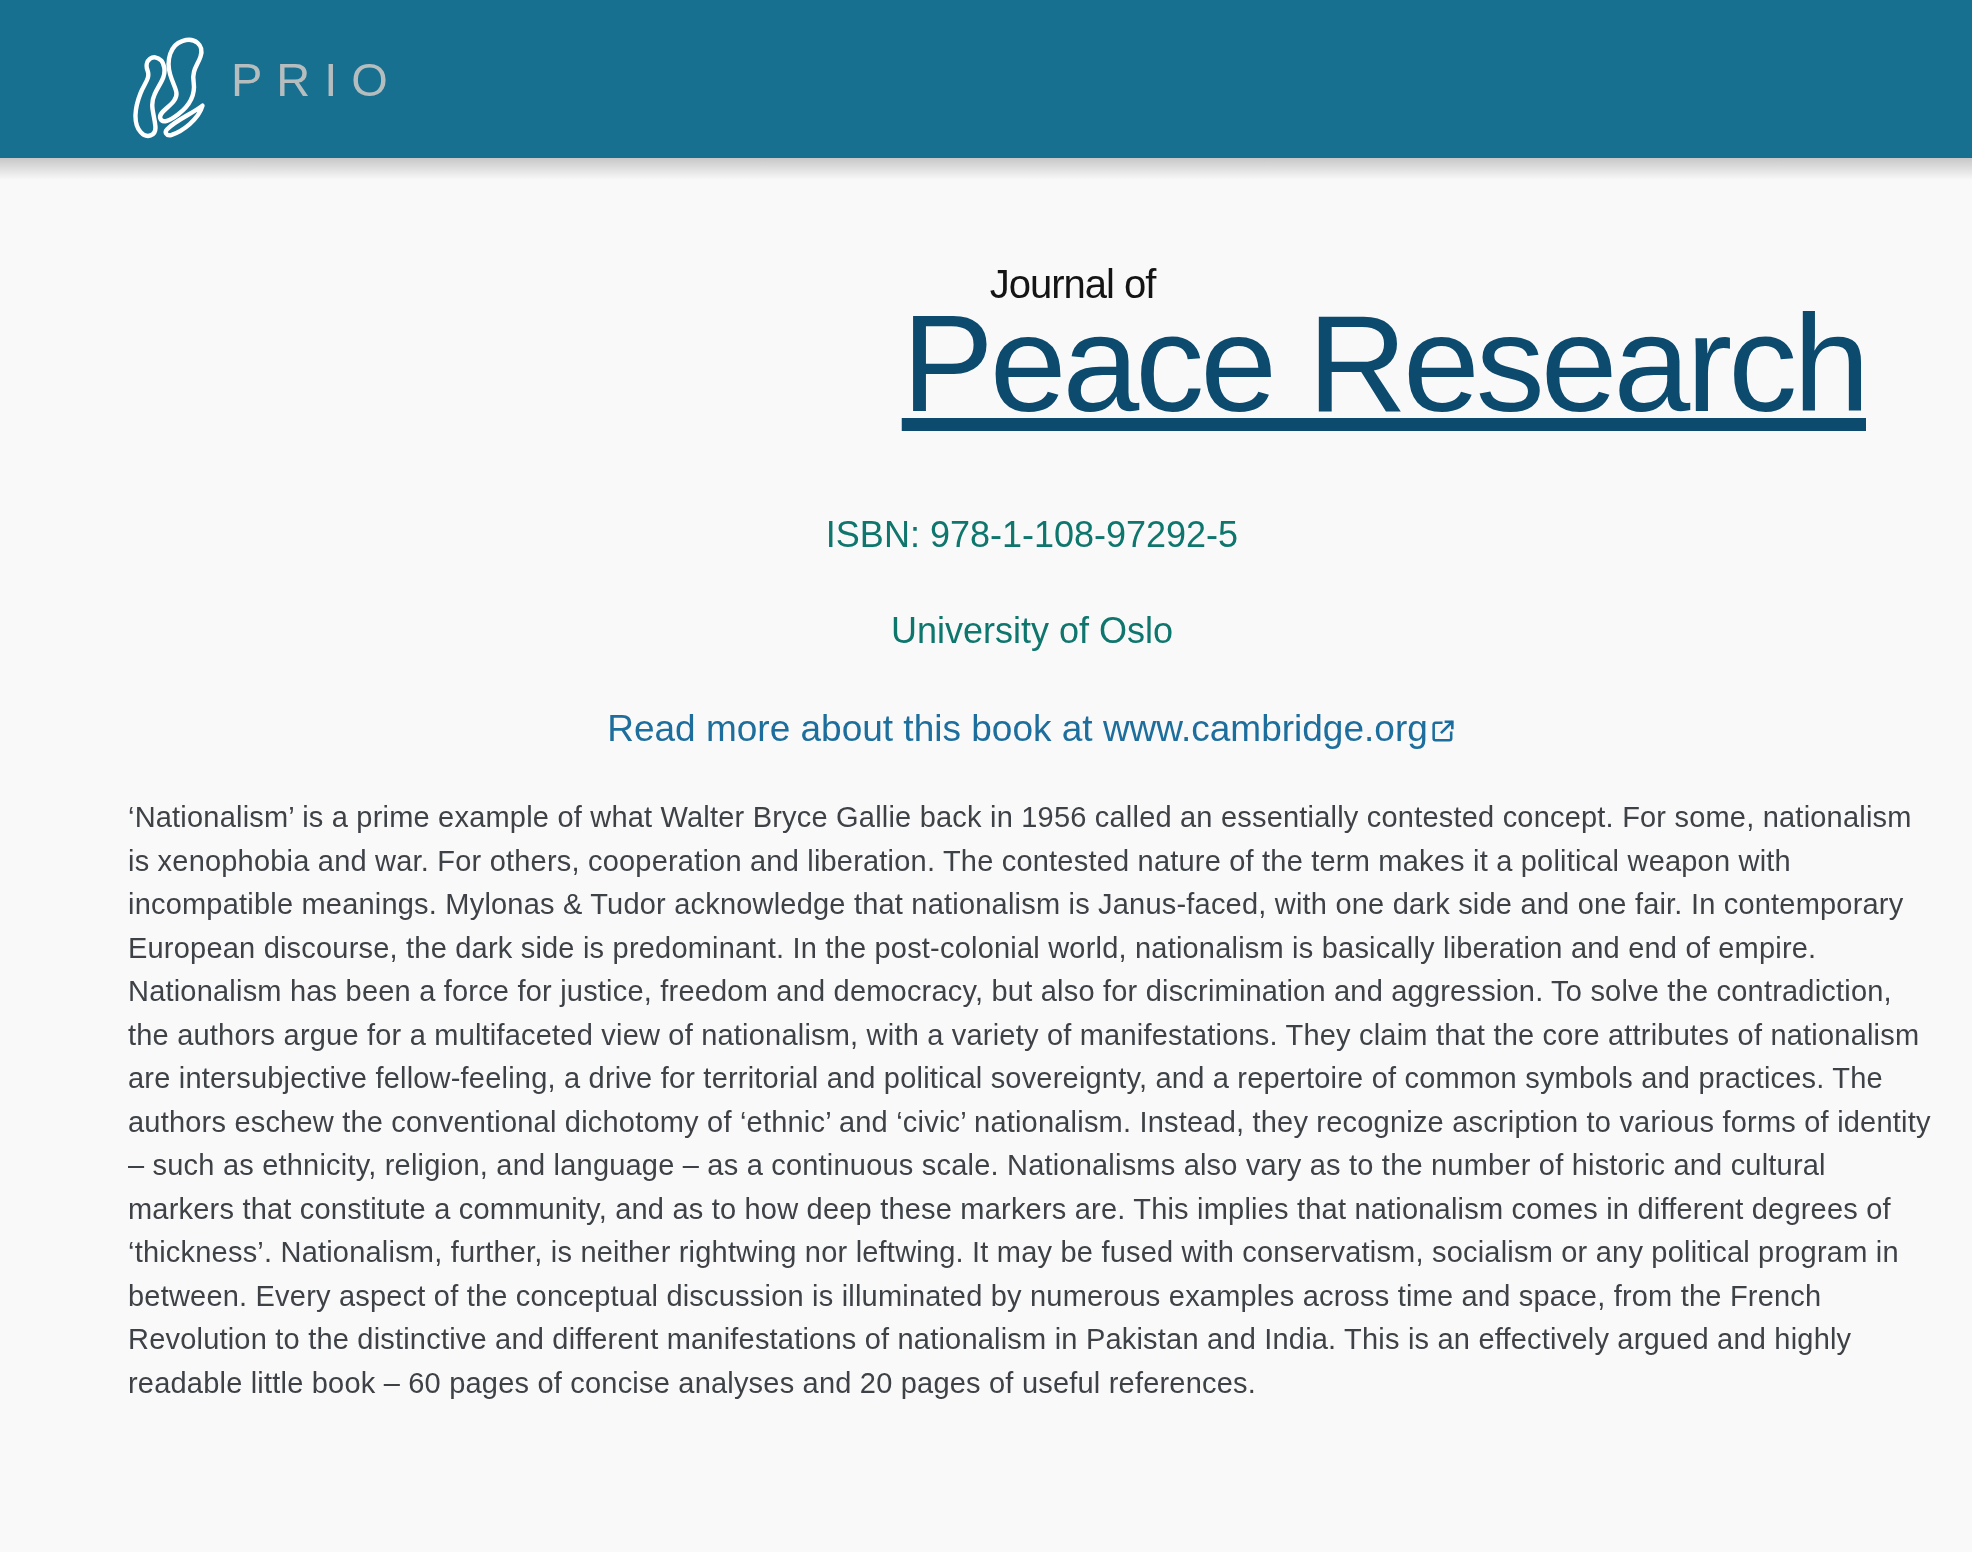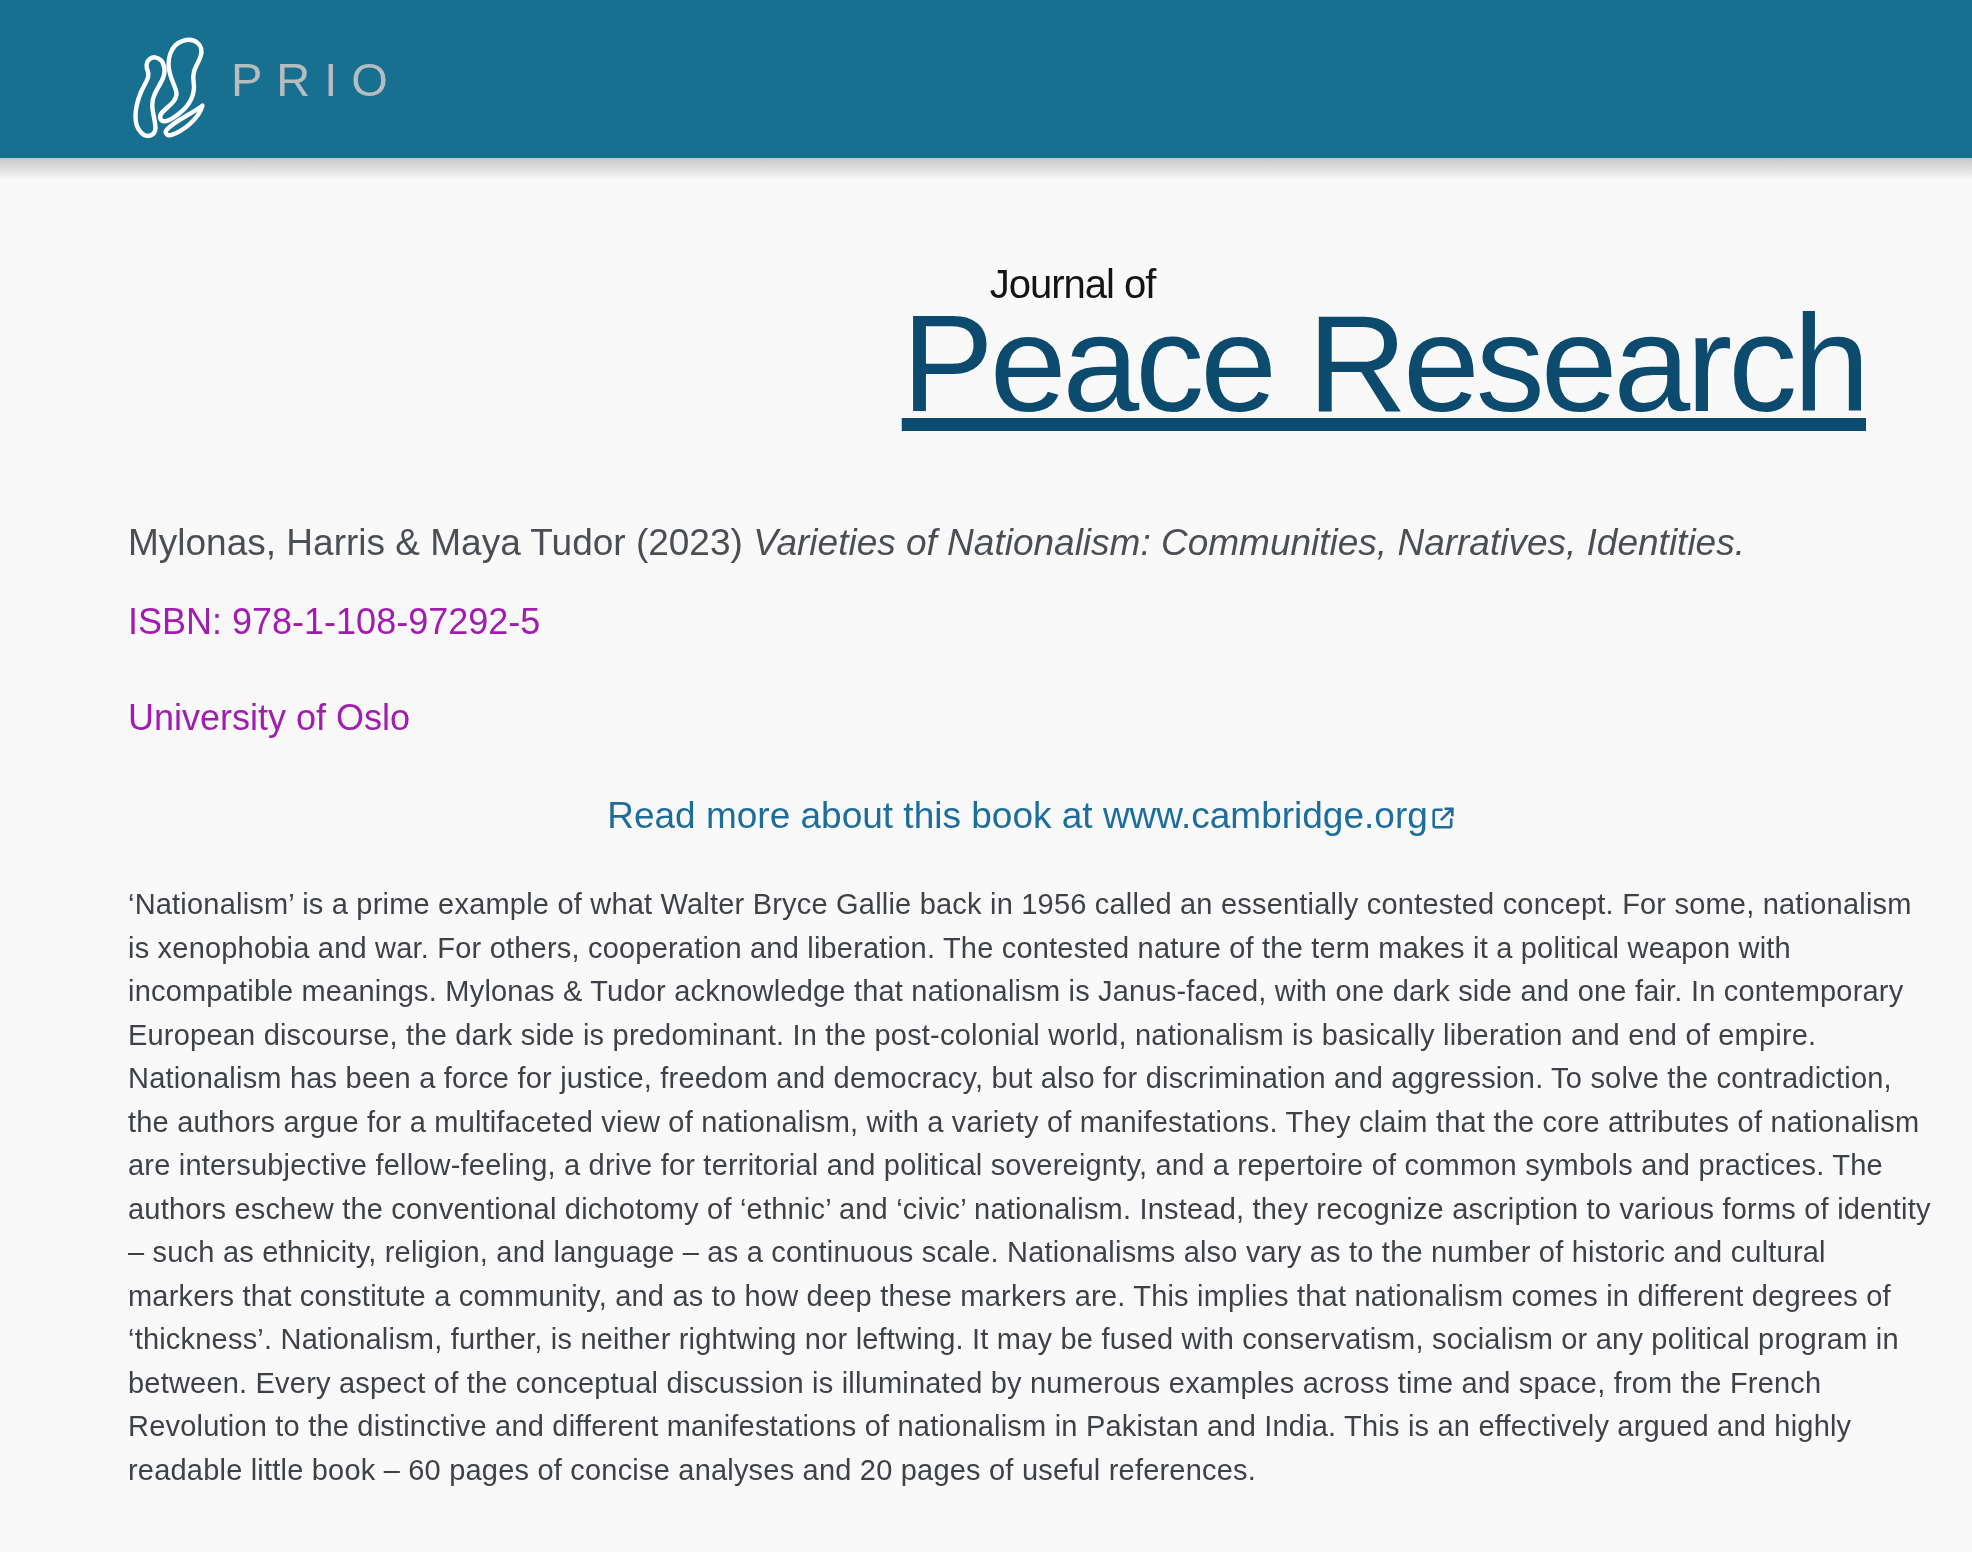--- a/index.html
+++ b/index.html
@@ -55,21 +55,21 @@
   .content { margin:0 36px 0 128px; }
 
   .citation {
     margin-top:82px;
     font-size:37px;
     line-height:57px;
     color:#4b4f54;
   }
   .citation .title-italic { font-style:italic; }
 
-  .meta { font-size:36px; color:#a21caf; }
+  .meta { text-align:center; font-size:36px; color:#0f766e; }
   .isbn-line { margin-top:30px; }
   .reviewer-line { margin-top:14px; }
   .affiliation-line { margin-top:54px; }
 
   .link-row { margin-top:56px; text-align:center; }
   .cambridge-link {
     color:#1d6d9d;
     font-size:37px;
     text-decoration:none;
     display:inline-flex;
@@ -104,21 +104,20 @@
 <div class="header-shadow"></div>
 
 <div class="masthead">
   <div class="mast-prefix">Journal of</div>
   <div class="mast-name">Peace Research</div>
 </div>
 
 <div class="content">
 
   <div class="citation">
-    <div><span>Mylonas, Harris &amp; Maya Tudor (2023) </span><span class="title-italic">Varieties of Nationalism: Communities, Narratives, Identities.</span></div>
   </div>
 
   <div class="meta isbn-line">ISBN: 978-1-108-97292-5</div>
   <div class="meta affiliation-line">University of Oslo</div>
 
   <div class="link-row">
     <a class="cambridge-link">
         <span>Read more about this book at www.cambridge.org</span>
         <svg class="external-icon" viewBox="0 0 24 24" fill="none" stroke="currentColor" stroke-width="2.2" stroke-linecap="square" stroke-linejoin="miter">
       <path d="M19 13.5v5A1.5 1.5 0 0 1 17.5 20h-12A1.5 1.5 0 0 1 4 18.5v-12A1.5 1.5 0 0 1 5.5 5h5"></path>

